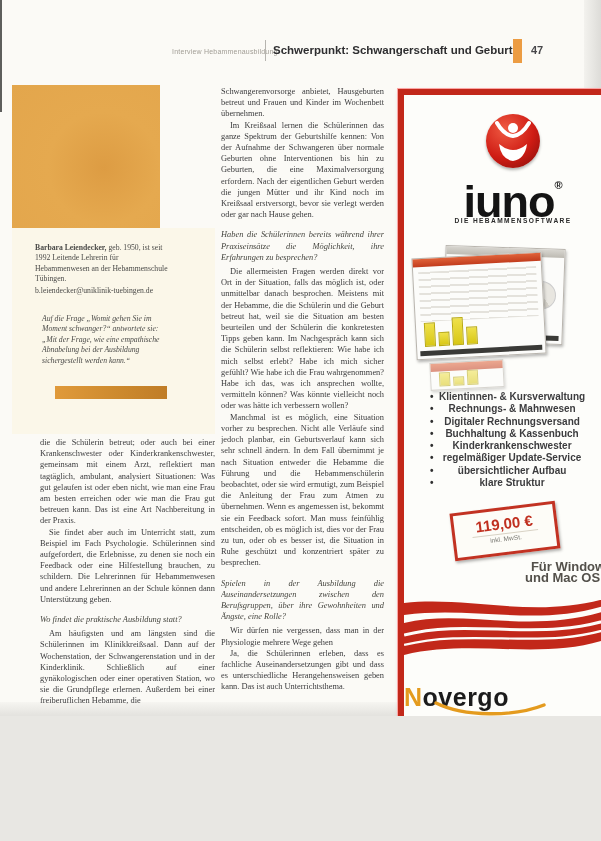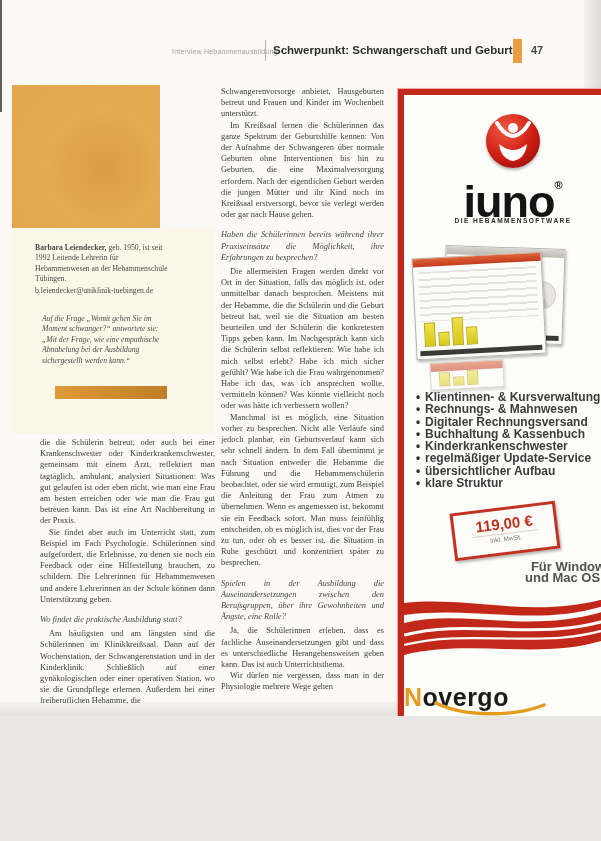--- a/index.html
+++ b/index.html
@@ -68,22 +68,22 @@
   .titlebar.gray{background:linear-gradient(#d8d6d0,#bdbab2);}
   .lines{position:absolute;left:5px;right:5px;top:13px;height:50px;
         background:repeating-linear-gradient(#e4e2dc 0 2px,transparent 2px 7px);}
   .lines.short{right:42px;}
   .pie{position:absolute;right:7px;top:32px;width:26px;height:26px;border-radius:50%;
         background:conic-gradient(#e8e6e0 0 40%,#d6d3cb 40% 72%,#f2f0ea 72%);border:1px solid #ccc;}
   .bars{position:absolute;left:8px;bottom:12px;display:flex;align-items:flex-end;gap:3px;height:30px;}
   .bars span{display:block;width:9px;background:linear-gradient(#efe14a,#d8c716);border:1px solid #b8a90e;}
   .darkbar{position:absolute;left:3px;right:3px;bottom:3px;height:5px;background:#3a3a37;}
 
-  .features{position:absolute;left:12px;top:296px;margin:0;padding:0;list-style:none;
-        font-size:12px;font-weight:bold;color:#3c3c3e;line-height:12.3px;}
+  .features{position:absolute;left:26px;top:296px;margin:0;padding:0;list-style:none;
+        font-size:10px;font-weight:bold;color:#3c3c3e;line-height:12.3px;text-align:center;}
   .features li{position:relative;padding-left:9px;}
   .features li::before{content:"\2022";position:absolute;left:0;top:0;color:#2f2f2f;}
 
   .price-tag{position:absolute;left:48px;top:412px;width:100px;height:42px;transform:rotate(-7deg);
         background:#fdfcf7;border:3px solid #c23222;box-shadow:1px 2px 3px rgba(0,0,0,.3);text-align:center;}
   .price{font-size:15px;font-weight:bold;color:#c03020;margin-top:5px;
         border-bottom:1px solid #d8d2c4;display:inline-block;padding:0 4px 1px;}
   .price-note{font-size:6.6px;color:#7b7a74;margin-top:1px;}
 
   .platforms{position:absolute;left:0;right:0;top:466px;text-align:right;font-size:13px;
@@ -123,28 +123,28 @@
   <div class="orange-bar"></div>
 
   <div class="col col-left">
     <p class="cont">die die Schülerin betreut; oder auch bei einer Krankenschwester oder Kinderkrankenschwester, gemeinsam mit einem Arzt, reflektiert man tagtäglich, ambulant, analysiert Situationen: Was gut gelaufen ist oder eben nicht, wie man eine Frau am besten erreichen oder wie man die Frau gut betreuen kann. Das ist eine Art Nachbereitung in der Praxis.</p>
     <p>Sie findet aber auch im Unterricht statt, zum Beispiel im Fach Psychologie. Schülerinnen sind aufgefordert, die Erlebnisse, zu denen sie noch ein Feedback oder eine Hilfestellung brauchen, zu schildern. Die Lehrerinnen für Hebammenwesen und andere Lehrerinnen an der Schule können dann Unterstützung geben.</p>
     <p class="q">Wo findet die praktische Ausbildung statt?</p>
     <p>Am häufigsten und am längsten sind die Schülerinnen im Klinikkreißsaal. Dann auf der Wochenstation, der Schwangerenstation und in der Kinderklinik. Schließlich auf einer gynäkologischen oder einer operativen Station, wo sie die Grundpflege erlernen. Außerdem bei einer freiberuflichen Hebamme, die</p>
   </div>
 
   <div class="col col-mid">
-    <p class="cont">Schwangerenvorsorge anbietet, Hausgeburten betreut und Frauen und Kinder im Wochenbett unterstützt.</p>
+    <p class="cont">Schwangerenvorsorge anbietet, Hausgeburten betreut und Frauen und Kinder im Wochenbett übernehmen.</p>
     <p>Im Kreißsaal lernen die Schülerinnen das ganze Spektrum der Geburtshilfe kennen: Von der Aufnahme der Schwangeren über normale Geburten ohne Interventionen bis hin zu Geburten, die eine Maximalversorgung erfordern. Nach der eigentlichen Geburt werden die jungen Mütter und ihr Kind noch im Kreißsaal erstversorgt, bevor sie verlegt werden oder gar nach Hause gehen.</p>
     <p class="q">Haben die Schülerinnen bereits während ihrer Praxiseinsätze die Möglichkeit, ihre Erfahrungen zu besprechen?</p>
     <p>Die allermeisten Fragen werden direkt vor Ort in der Situation, falls das möglich ist, oder unmittelbar danach besprochen. Meistens mit der Hebamme, die die Schülerin und die Geburt betreut hat, weil sie die Situation am besten beurteilen und der Schülerin die konkretesten Tipps geben kann. Im Nachgespräch kann sich die Schülerin selbst reflektieren: Wie habe ich mich selbst erlebt? Habe ich mich sicher gefühlt? Wie habe ich die Frau wahrgenommen? Habe ich das, was ich ansprechen wollte, vermitteln können? Was könnte vielleicht noch oder was hätte ich verbessern wollen?</p>
     <p>Manchmal ist es möglich, eine Situation vorher zu besprechen. Nicht alle Verläufe sind jedoch planbar, ein Geburtsverlauf kann sich sehr schnell ändern. In dem Fall übernimmt je nach Situation entweder die Hebamme die Führung und die Hebammenschülerin beobachtet, oder sie wird ermutigt, zum Beispiel die Anleitung der Frau zum Atmen zu übernehmen. Wenn es angemessen ist, bekommt sie ein Feedback sofort. Man muss feinfühlig entscheiden, ob es möglich ist, dies vor der Frau zu tun, oder ob es besser ist, die Situation in Ruhe geschützt und konzentriert später zu besprechen.</p>
     <p class="q">Spielen in der Ausbildung die Auseinandersetzungen zwischen den Berufsgruppen, über ihre Gewohnheiten und Ängste, eine Rolle?</p>
+    <p>Wir dürfen nie vergessen, dass man in der Physiologie mehrere Wege gehen</p>
     <p>Ja, die Schülerinnen erleben, dass es fachliche Auseinandersetzungen gibt und dass es unterschiedliche Herangehensweisen geben kann. Das ist auch Unterrichtsthema.</p>
-    <p>Wir dürfen nie vergessen, dass man in der Physiologie mehrere Wege gehen</p>
   </div>
 
   <div class="footer">Dr. med. Mabuse 183 · Januar/Februar 2010</div>
 
   <div class="ad">
     <div class="ad-inner">
 
       <div class="iuno-circle">
         <svg width="54" height="54" viewBox="0 0 54 54">
           <circle cx="27" cy="14" r="5" fill="#fff"></circle>

